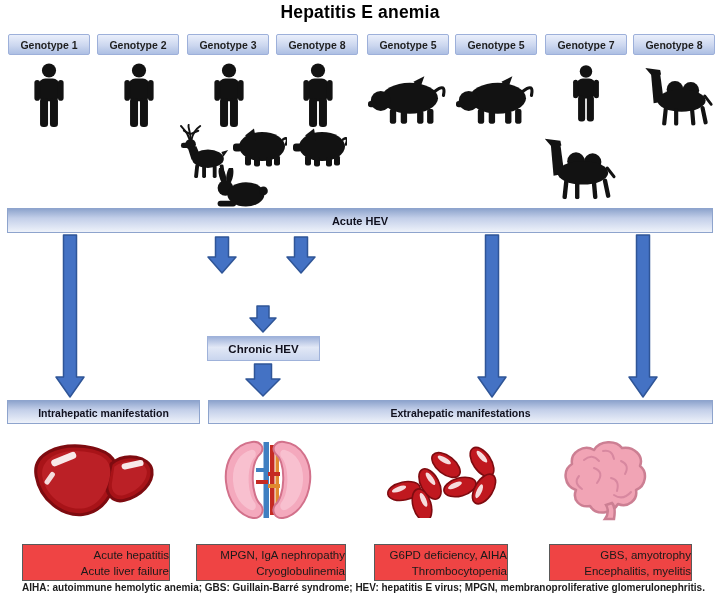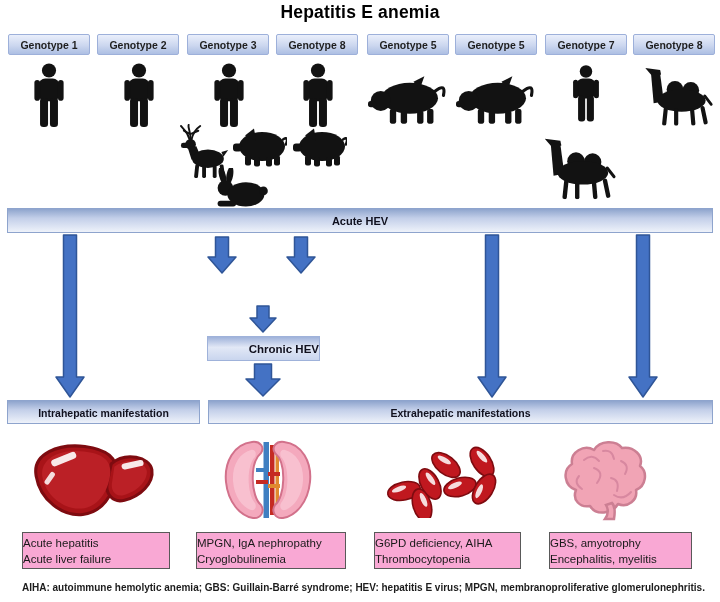--- a/index.html
+++ b/index.html
@@ -24,28 +24,28 @@
     background:linear-gradient(180deg,#8ea4cd 0%,#c3cfe9 40%,#eef2fa 100%);
     border:1px solid #8ea4cd;box-sizing:border-box;
   }
   .banner.small{height:24px;line-height:24px;font-size:10.5px;}
   #risk-box{
     left:92px;top:277px;width:348px;height:26px;line-height:24px;text-align:center;
     background:#fff;border:2px solid #3f3f3f;border-radius:2px;box-sizing:border-box;
     font-size:10.5px;font-weight:bold;color:#161616;
   }
   #chronic-box{
-    left:207px;top:336px;width:113px;height:25px;line-height:25px;text-align:right;
+    left:207px;top:336px;width:113px;height:25px;line-height:25px;text-align:center;
     background:linear-gradient(180deg,#9fb2da 0%,#e2e8f6 45%,#c9d5ee 100%);
     border:1px solid #9fb2da;box-sizing:border-box;
     font-size:11.5px;font-weight:bold;color:#10101e;
   }
   .outcome-box{
-    top:532px;height:37px;background:#f9a8d4;border:1.5px solid #595959;
-    box-sizing:border-box;text-align:left;padding-top:2px;
+    top:544px;height:37px;background:#ef4444;border:1.5px solid #595959;
+    box-sizing:border-box;text-align:right;padding-top:2px;
     font-size:11.5px;line-height:16px;color:#1a1a1a;
   }
   #footnote{
     left:22px;top:582px;width:690px;font-size:10px;font-weight:bold;color:#1c1c1c;
   }
   svg.arrow polygon{fill:#4472c4;stroke:#2f5597;stroke-width:1.5;stroke-linejoin:round;}
   svg .blk{fill:#121212;}
   svg .blkline{stroke:#121212;fill:none;stroke-linecap:round;}
 </style>
 </head>
@@ -260,21 +260,21 @@
   </svg>
 
   <div class="abs outcome-box" style="left:22px;width:148px">
     <div>Acute hepatitis</div>
     <div>Acute liver failure</div>
   </div>
   <div class="abs outcome-box" style="left:196px;width:150px">
     <div>MPGN, IgA nephropathy</div>
     <div>Cryoglobulinemia</div>
   </div>
-  <div class="abs outcome-box" style="left:374px;width:147px">
+  <div class="abs outcome-box" style="left:374px;width:134px">
     <div>G6PD deficiency, AIHA</div>
     <div>Thrombocytopenia</div>
   </div>
   <div class="abs outcome-box" style="left:549px;width:143px">
     <div>GBS, amyotrophy</div>
     <div>Encephalitis, myelitis</div>
   </div>
 
   <div class="abs" id="footnote">AIHA: autoimmune hemolytic anemia; GBS: Guillain-Barré syndrome; HEV: hepatitis E virus; MPGN, membranoproliferative glomerulonephritis.</div>
 

